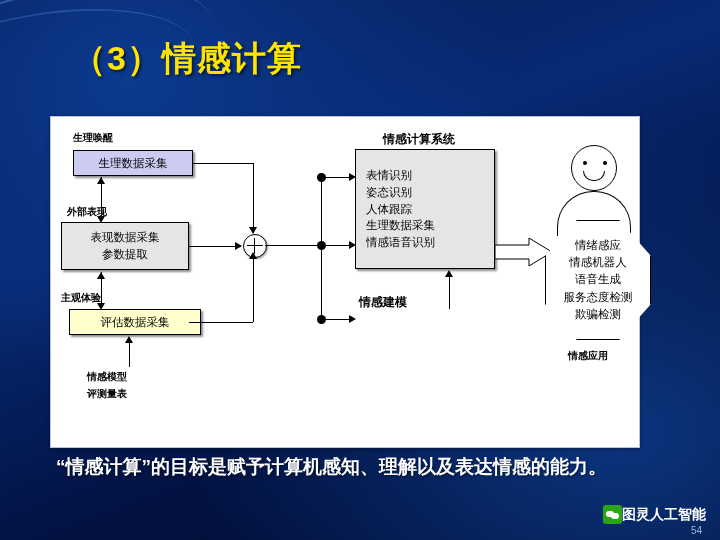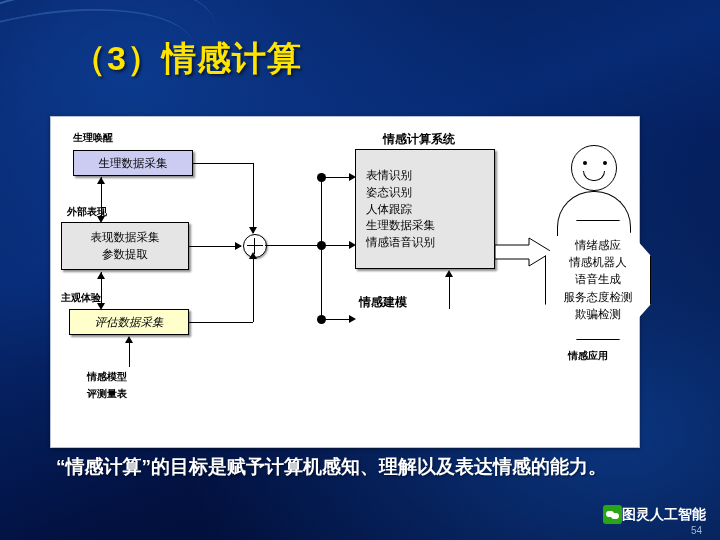--- a/index.html
+++ b/index.html
@@ -136,21 +136,21 @@
 
   <div class="box lavender shadowed" style="left:22px;top:33px;width:120px;height:26px;">
     <span>生理数据采集</span>
   </div>
 
   <div class="box shadowed" style="left:10px;top:105px;width:128px;height:48px;">
     <span>表现数据采集</span>
     <span>参数提取</span>
   </div>
 
-  <div class="box yellow shadowed" style="left:18px;top:192px;width:120px;height:26px;font-style:italic;">
+  <div class="box yellow shadowed" style="left:18px;top:192px;width:132px;height:26px;">
     <span>评估数据采集</span>
   </div>
 
   <div class="lbl" style="left:36px;top:253px;text-align:center;">情感模型</div>
   <div class="lbl" style="left:36px;top:270px;text-align:center;">评测量表</div>
 
   <div class="line vline" style="left:78px;top:226px;height:24px;"></div>
   <div class="arrow ar-up" style="left:74px;top:219px;"></div>
 
   <div class="line vline" style="left:50px;top:60px;height:44px;"></div>

